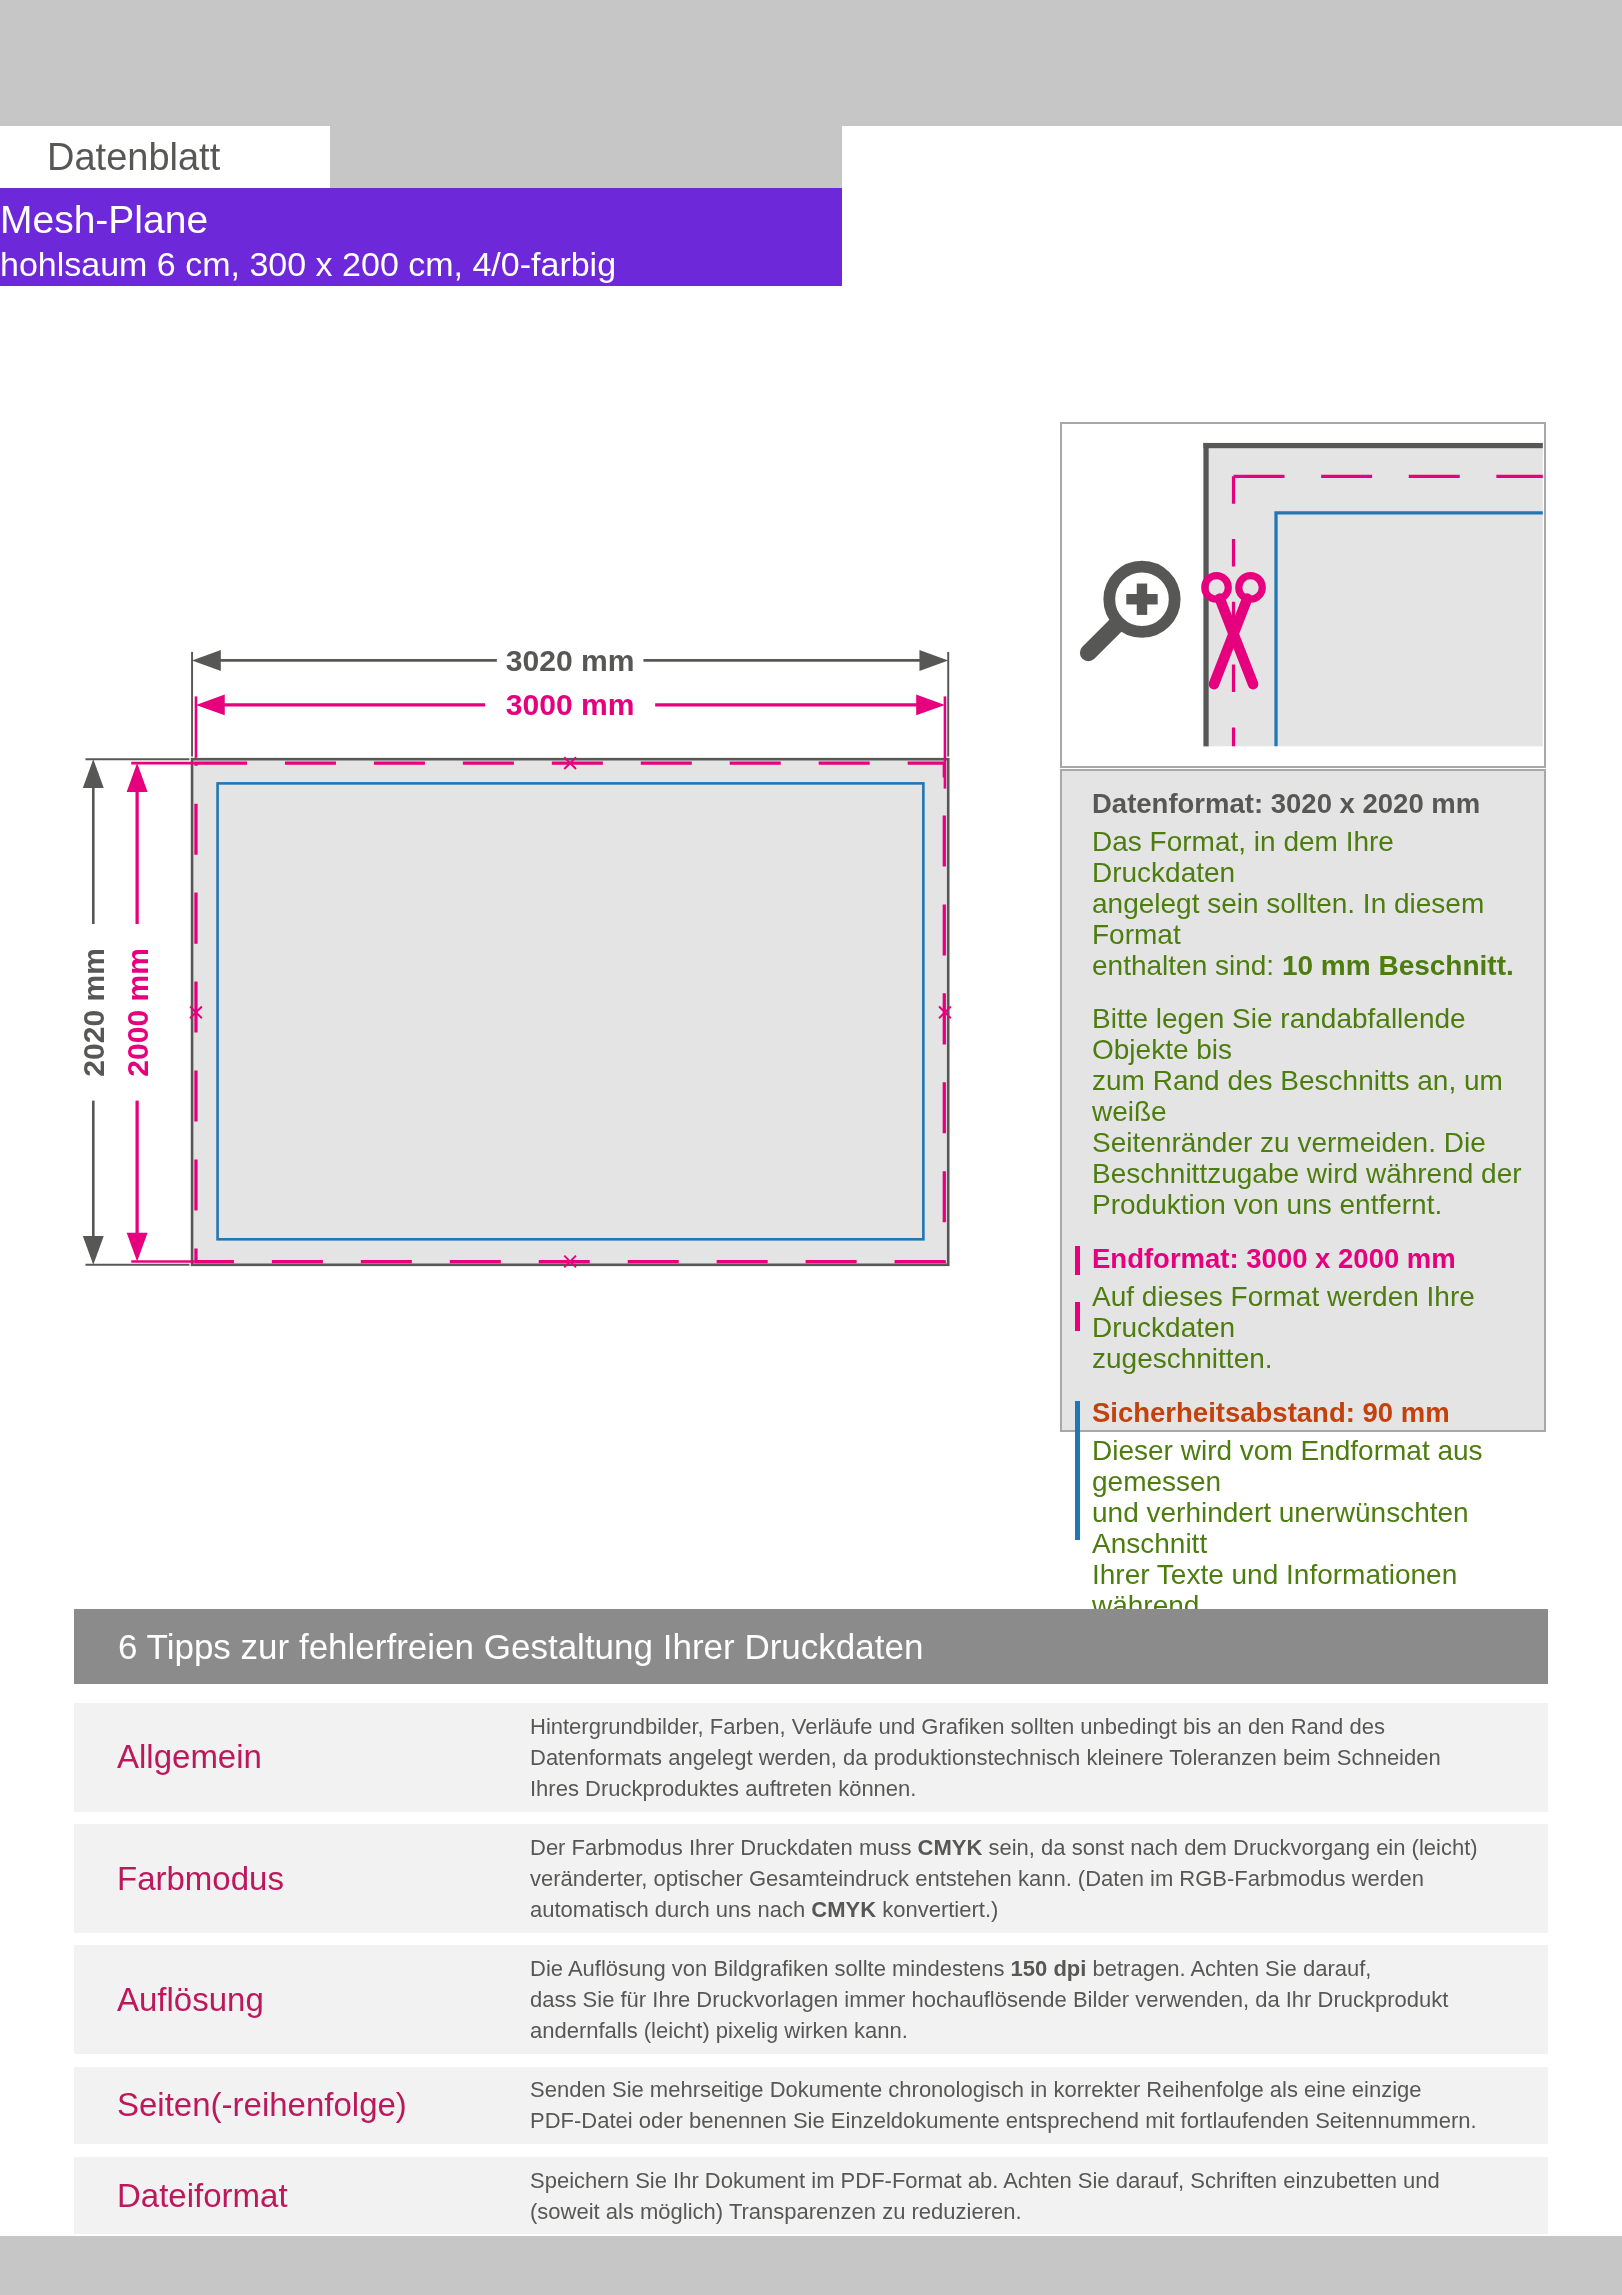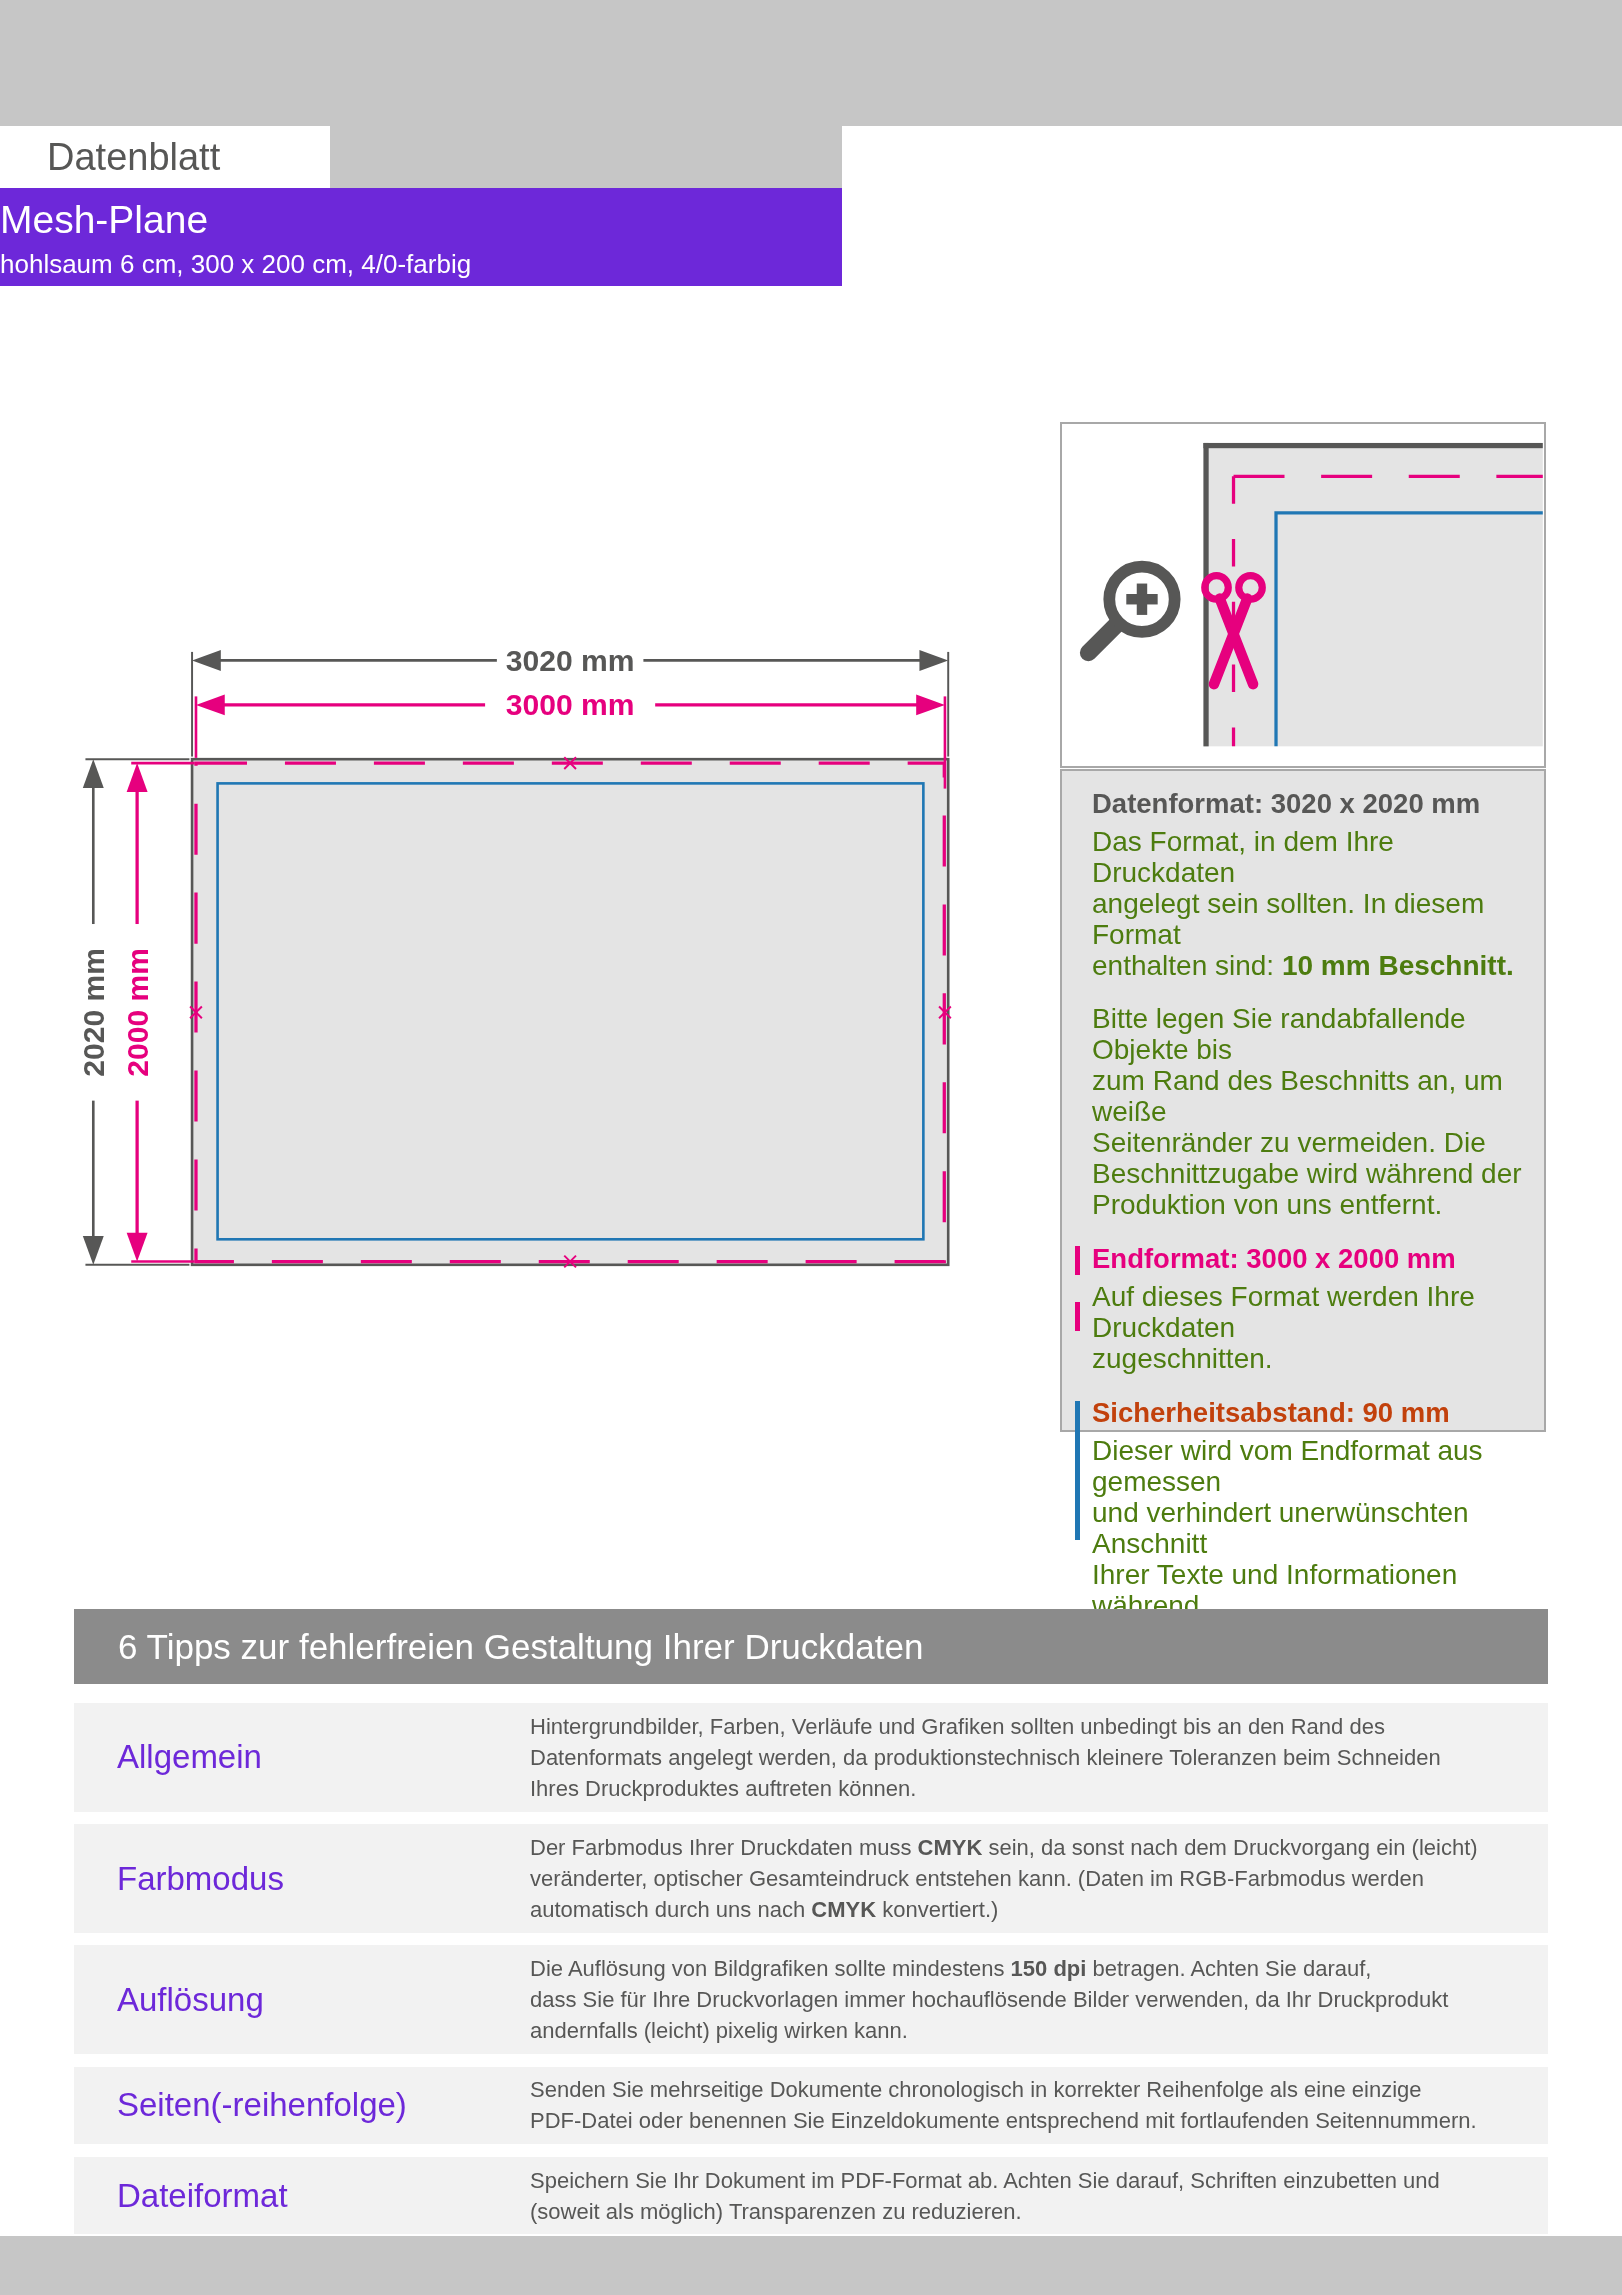--- a/index.html
+++ b/index.html
@@ -7,21 +7,21 @@
   body { font-family:"Liberation Sans", sans-serif; color:#575756; }
   .page { position:relative; width:1623px; height:2295px; background:#ffffff; overflow:hidden; }
 
   .top-band      { position:absolute; left:0; top:0; width:1623px; height:126px; background:#c6c6c6; }
   .header-step   { position:absolute; left:330px; top:126px; width:512px; height:62px; background:#c6c6c6; }
   .datenblatt    { position:absolute; left:0; top:126px; width:330px; height:62px; background:#ffffff;
                    font-size:38px; line-height:62px; padding-left:47px; color:#575756; }
   .product-bar   { position:absolute; left:0; top:188px; width:842px; height:98px; background:#6d28d9;
                    color:#ffffff; text-align:left; padding:7.9px 55px 0 0; }
   .product-name  { font-size:39px; line-height:48px; }
-  .product-spec  { font-size:26px; line-height:41px; }
+  .product-spec  { font-size:34px; line-height:41px; }
 
   .diagram-svg   { position:absolute; left:39px; top:615px; width:955px; height:707px; }
   .dim-text      { font-family:"Liberation Sans", sans-serif; font-size:46px; font-weight:600; }
 
   .detail-box    { position:absolute; left:1060px; top:422px; width:486px; height:346px;
                    background:#ffffff; border:2.6px solid #a8a8a8; }
   .detail-svg    { position:absolute; left:0; top:0; width:481px; height:340px; }
 
   .info-panel    { position:absolute; left:1060px; top:769px; width:486px; height:663px;
                    background:#e4e4e4; border:2.6px solid #a8a8a8; padding:15.7px 15.7px 0 30px; }
@@ -34,21 +34,21 @@
   .section.sicherheit { margin-top:19.6px; }
   .side-bar      { position:absolute; left:-17px; width:4.6px; }
   .side-bar.dashed { top:3.9px; height:87px;
                    background:repeating-linear-gradient(to bottom,#e6007e 0 29px,rgba(0,0,0,0) 29px 56px); }
   .side-bar.solid  { top:5.2px; height:139px; background:#2077b4; }
 
   .tips-bar      { position:absolute; left:74px; top:1609px; width:1474px; height:75px; background:#8b8b8b;
                    color:#ffffff; font-size:35px; line-height:75px; padding-left:44px; }
   .tips-rows     { position:absolute; left:74px; top:1703px; width:1474px; }
   .tip-row       { display:flex; align-items:center; background:#f2f2f2; margin-bottom:12.4px; }
-  .row-label     { width:456px; padding-left:43px; font-size:33px; color:#6d28d9; flex:none; }
+  .row-label     { width:456px; padding-left:43px; font-size:33px; color:#be185d; flex:none; }
   .row-text      { flex:1; font-size:22px; line-height:31px; padding:7.9px 39px 7.9px 0;
                    white-space:pre-line; color:#575756; }
   .row-text b, .p b { font-weight:bold; }
 
   .bottom-band   { position:absolute; left:0; top:2236px; width:1623px; height:60px; background:#c6c6c6; }
 </style>
 </head>
 <body>
 
 <div class="page">

